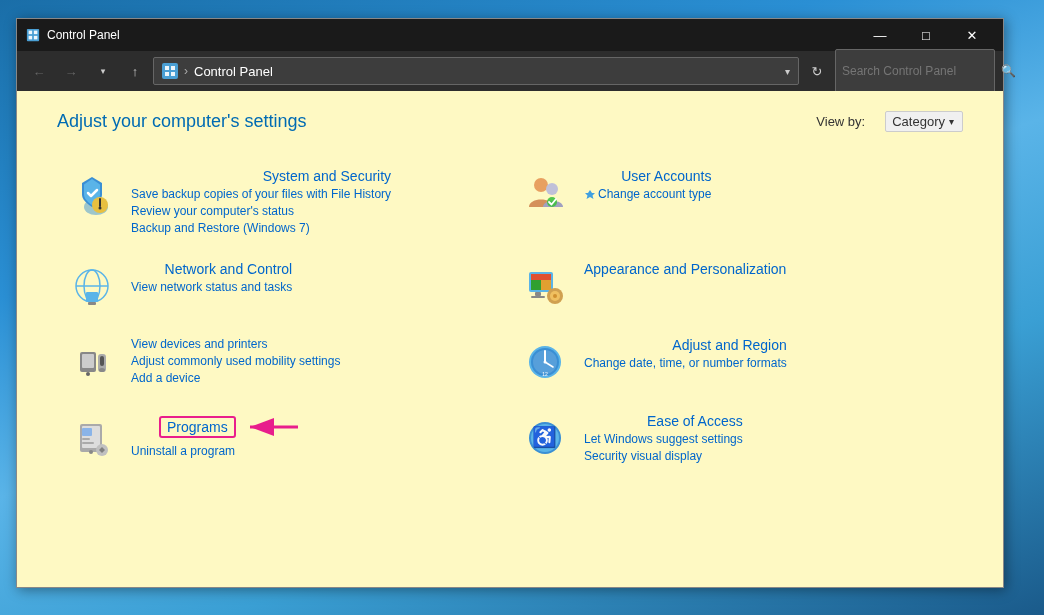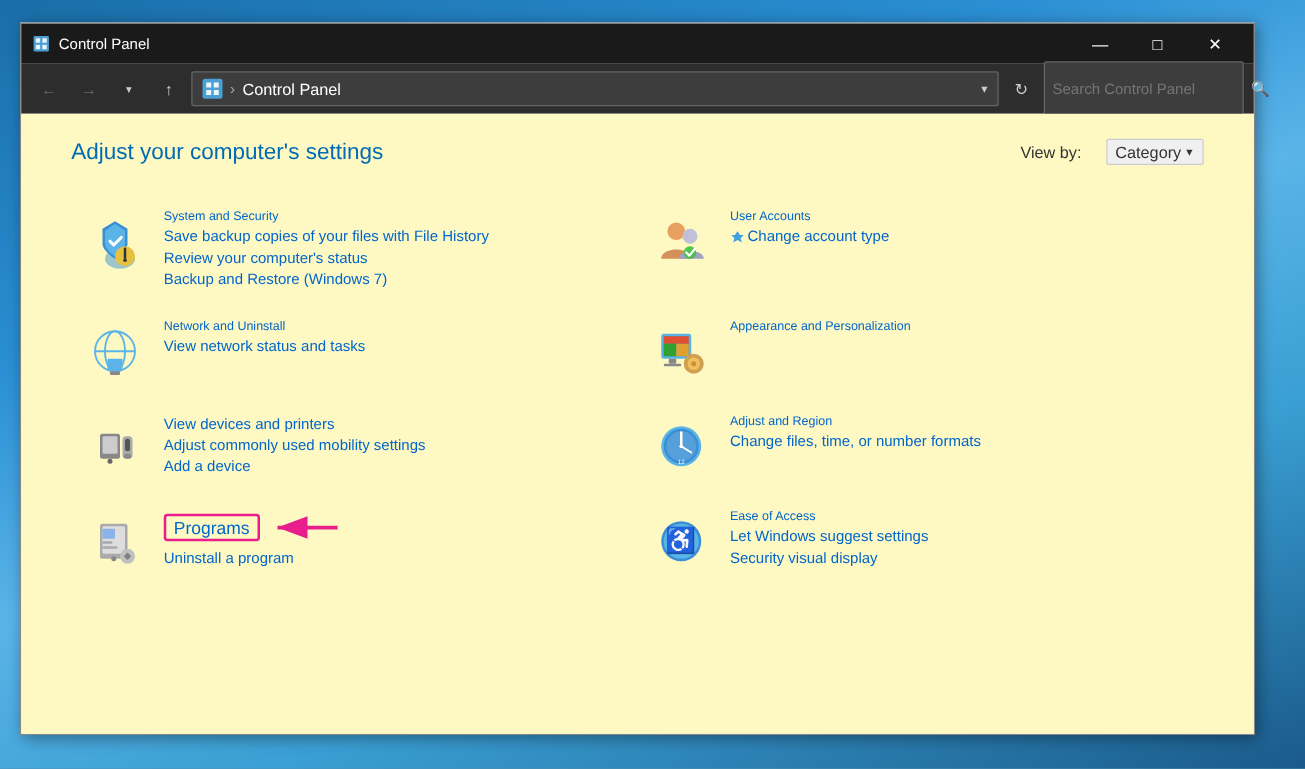--- a/index.html
+++ b/index.html
@@ -252,24 +252,25 @@
       align-items: center;
       justify-content: center;
     }
     .category-text {
       display: flex;
       flex-direction: column;
       gap: 3px;
     }
     .category-title {
       color: #0066cc;
-      font-size: 10px;
+      font-size: 14px;
       font-weight: 400;
       cursor: pointer;
       text-decoration: none;
+      text-align: right;
     }
     .category-link {
       color: #0066cc;
       font-size: 12px;
       cursor: pointer;
       text-decoration: none;
     }
 
     
     .programs-highlight {
@@ -404,21 +405,21 @@
         <div class="category-icon">
           <svg width="48" height="48" viewBox="0 0 48 48">
             <circle cx="24" cy="24" r="16" fill="none" stroke="#5ab4e8" stroke-width="1.5"></circle>
             <ellipse cx="24" cy="24" rx="8" ry="16" fill="none" stroke="#5ab4e8" stroke-width="1.5"></ellipse>
             <line x1="8" y1="24" x2="40" y2="24" stroke="#5ab4e8" stroke-width="1.5"></line>
             <rect x="18" y="30" width="12" height="10" rx="1" fill="#5ab4e8"></rect>
             <rect x="20" y="40" width="8" height="3" rx="1" fill="#888"></rect>
           </svg>
         </div>
         <div class="category-text">
-          <a class="category-title">Network and Uninstall</a>
+          <a class="category-title">Network and Control</a>
           <a class="category-link">View network status and tasks</a>
         </div>
       </div>
 
       <div class="category-item">
         <div class="category-icon">
           <svg width="48" height="48" viewBox="0 0 48 48">
             <rect x="8" y="10" width="24" height="20" rx="2" fill="#5ab4e8"></rect>
             <rect x="10" y="12" width="20" height="16" fill="#4090c8"></rect>
             <rect x="10" y="12" width="20" height="6" fill="#e05030"></rect>
@@ -461,39 +462,39 @@
             <circle cx="24" cy="24" r="14" fill="#3a8fd4"></circle>
             <circle cx="24" cy="24" r="12" fill="white" opacity="0.15"></circle>
             <line x1="24" y1="24" x2="24" y2="13" stroke="white" stroke-width="2" stroke-linecap="round"></line>
             <line x1="24" y1="24" x2="32" y2="29" stroke="white" stroke-width="1.5" stroke-linecap="round"></line>
             <circle cx="24" cy="24" r="1.5" fill="white"></circle>
             <text x="24" y="38" text-anchor="middle" font-size="5" fill="white" font-family="sans-serif">12</text>
           </svg>
         </div>
         <div class="category-text">
           <a class="category-title">Adjust and Region</a>
-          <a class="category-link">Change files, time, or number formats</a>
+          <a class="category-link">Change date, time, or number formats</a>
         </div>
       </div>
 
       <div class="category-item">
         <div class="category-icon">
           <svg width="48" height="48" viewBox="0 0 48 48">
             <rect x="12" y="10" width="22" height="28" rx="2" fill="#aaa"></rect>
             <rect x="14" y="12" width="18" height="22" rx="1" fill="#ddd"></rect>
             <circle cx="23" cy="38" r="2" fill="#888"></circle>
             <rect x="14" y="14" width="10" height="8" rx="1" fill="#8ab4e8"></rect>
             <rect x="14" y="24" width="8" height="2" rx="1" fill="#aaa"></rect>
             <rect x="14" y="28" width="12" height="2" rx="1" fill="#aaa"></rect>
             <circle cx="34" cy="36" r="6" fill="#c0c0c0"></circle>
             <path d="M31 36 L34 33 L37 36 L34 39 Z" fill="#808080"></path>
           </svg>
         </div>
         <div class="category-text">
-          <div style="display:flex;align-items:center;gap:6px;">
+          <div style="display:flex;align-items:center;gap:6px;margin-left:28px;">
             <span class="programs-highlight">Programs</span>
 
             <svg width="60" height="28" viewBox="0 0 60 28">
               <defs>
                 <marker id="arrowhead" markerWidth="8" markerHeight="6" refX="8" refY="3" orient="auto">
                   <polygon points="0 0, 8 3, 0 6" fill="#e81e8c"></polygon>
                 </marker>
               </defs>
               <line x1="56" y1="14" x2="8" y2="14" stroke="#e81e8c" stroke-width="3" marker-end="url(#arrowhead)"></line>
             </svg>

